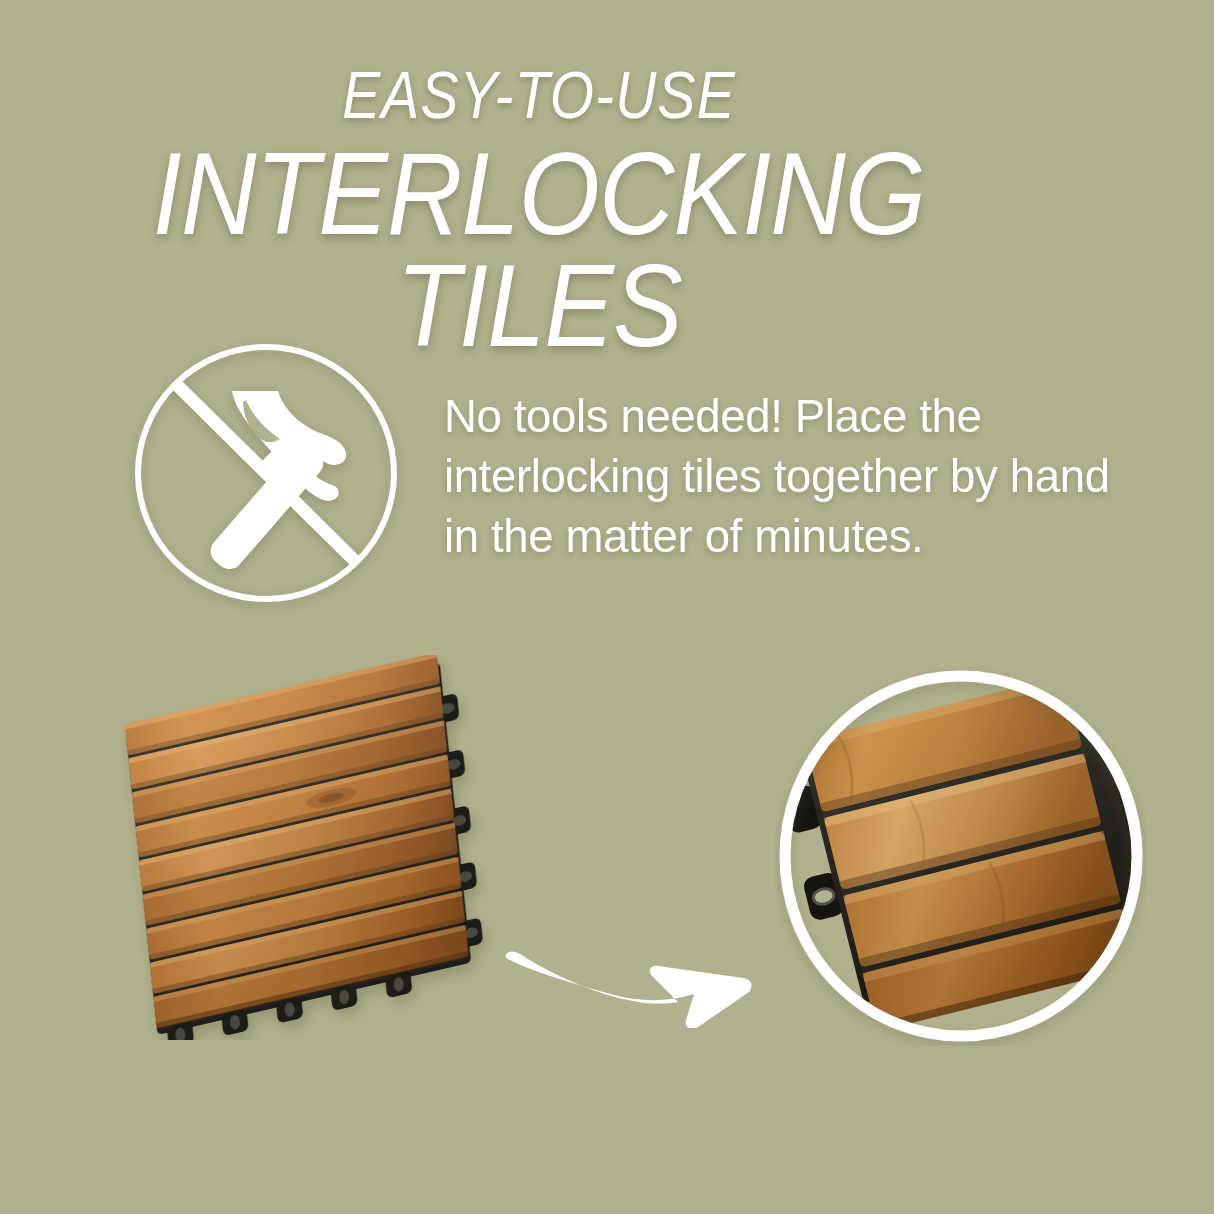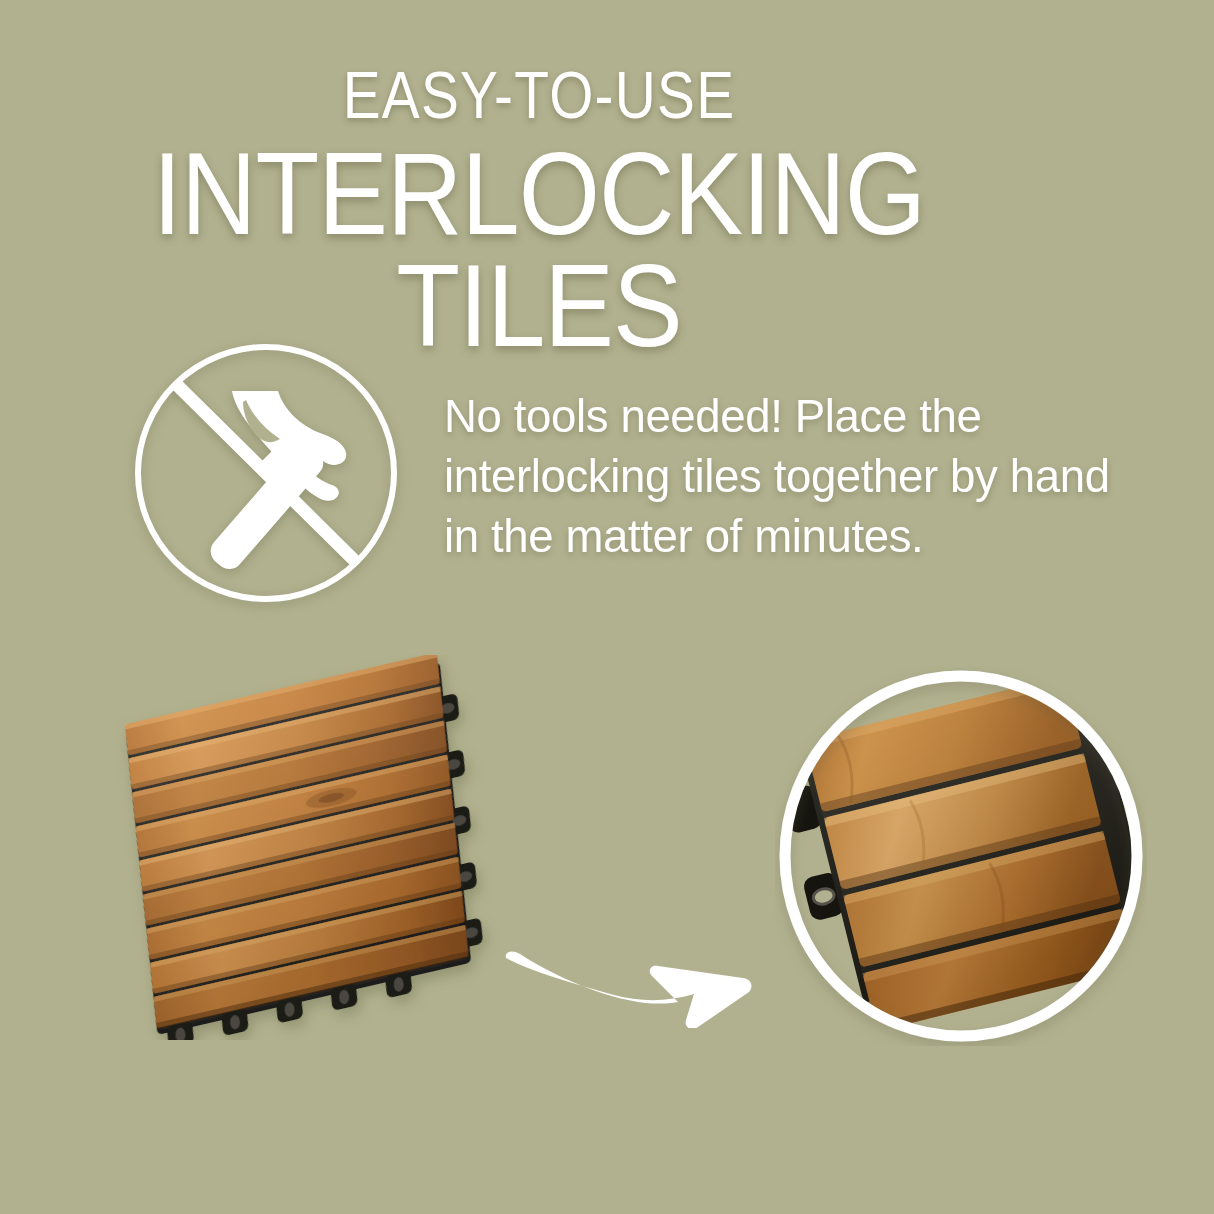--- a/index.html
+++ b/index.html
@@ -15,20 +15,21 @@
     overflow:hidden;
   }
 
   
   #headline-block {
     position:absolute;
     left:0; top:62px;
     width:1078px;
     text-align:center;
     user-select:none;
+    font-style:italic;
   }
   #headline-line-1 {
     display:block;
     font-family:"Liberation Sans", sans-serif;
     font-weight:400;
     font-size:66px;
     line-height:66px;
     letter-spacing:1.5px;
     color:#ffffff;
     transform:scaleX(0.86);

